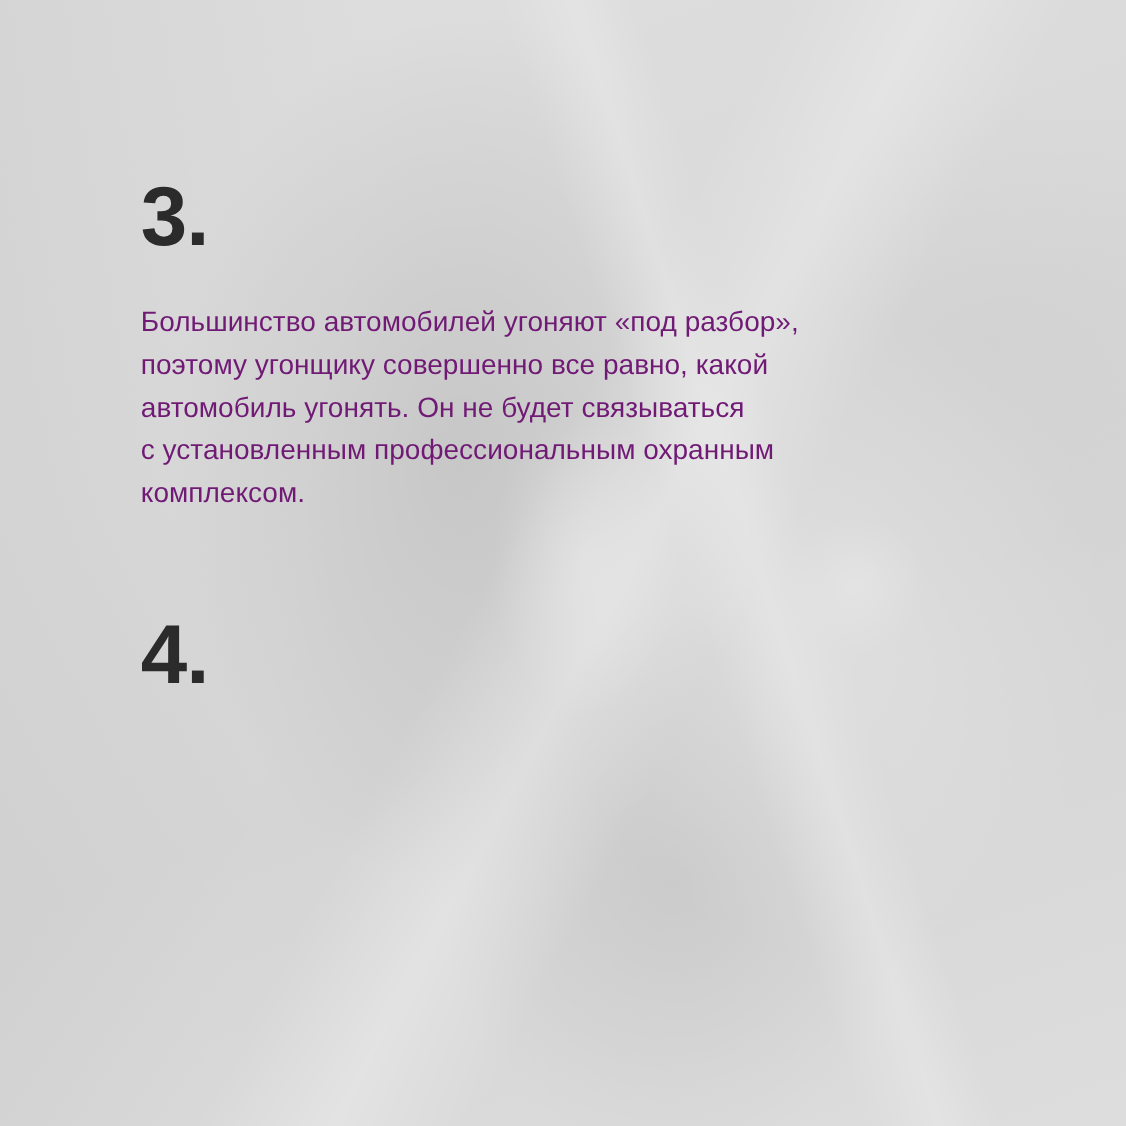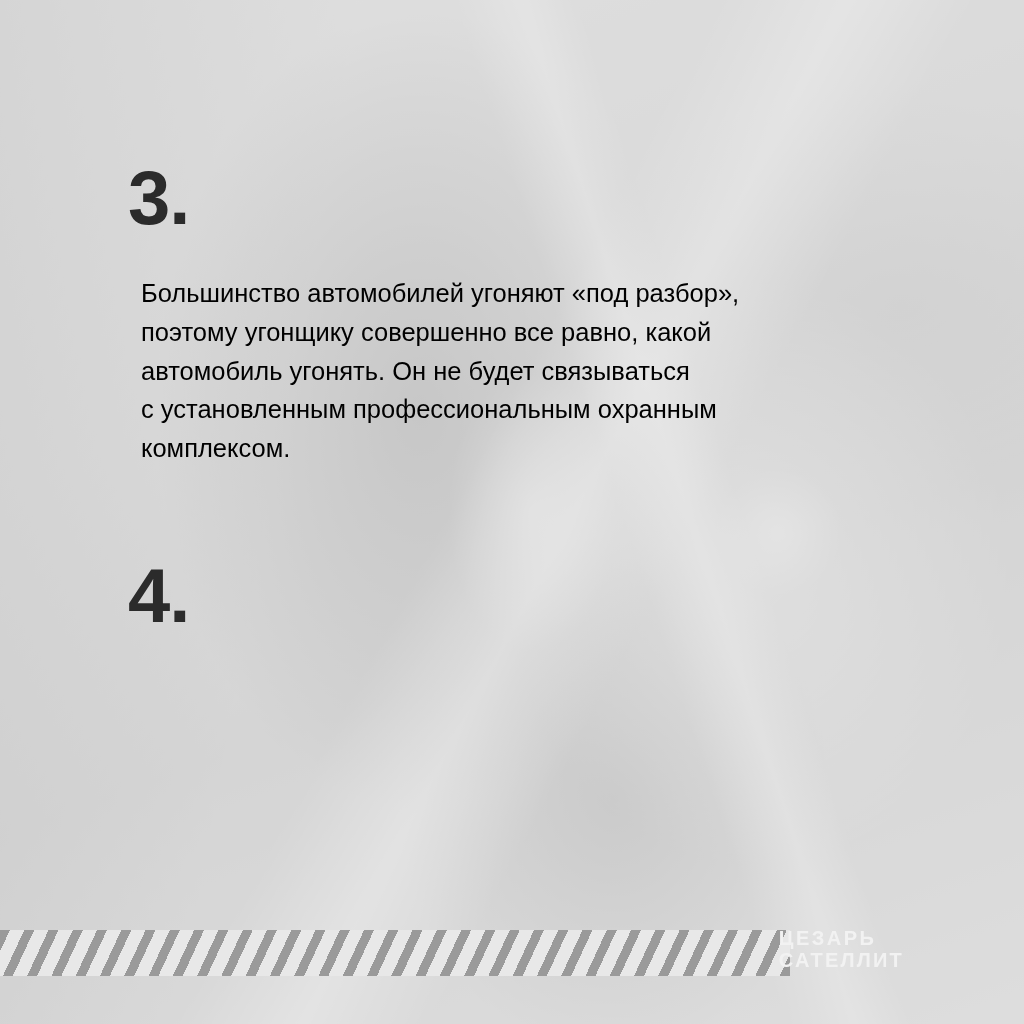--- a/index.html
+++ b/index.html
@@ -68,22 +68,22 @@
     font-size: 76px;
     font-weight: 700;
     color: #2b2b2b;
     letter-spacing: -1px;
     line-height: 1;
     margin: 0 0 38px 0;
   }
   .paragraph {
     font-size: 25.5px;
     line-height: 1.52;
-    color: #000000;
-    margin: 13px;
+    color: #701a75;
+    margin: 0;
     white-space: pre-line;
     max-width: 700px;
   }
 
   
   .footer {
     position: absolute;
     left: 0;
     right: 0;
     bottom: 48px;
@@ -139,21 +139,14 @@
 с установленным профессиональным охранным
 комплексом.</p>
     </div>
 
     <div class="block block-4">
       <div class="number">4.</div>
     </div>
 
   </div>
 
-  <div class="footer">
-    <div class="stripe"></div>
-    <div class="logo">
-      <span class="logo-line1">ЦЕЗАРЬ</span>
-      <span class="logo-line2">САТЕЛЛИТ</span>
-    </div>
-  </div>
 
 </div>
 
 </body></html>

